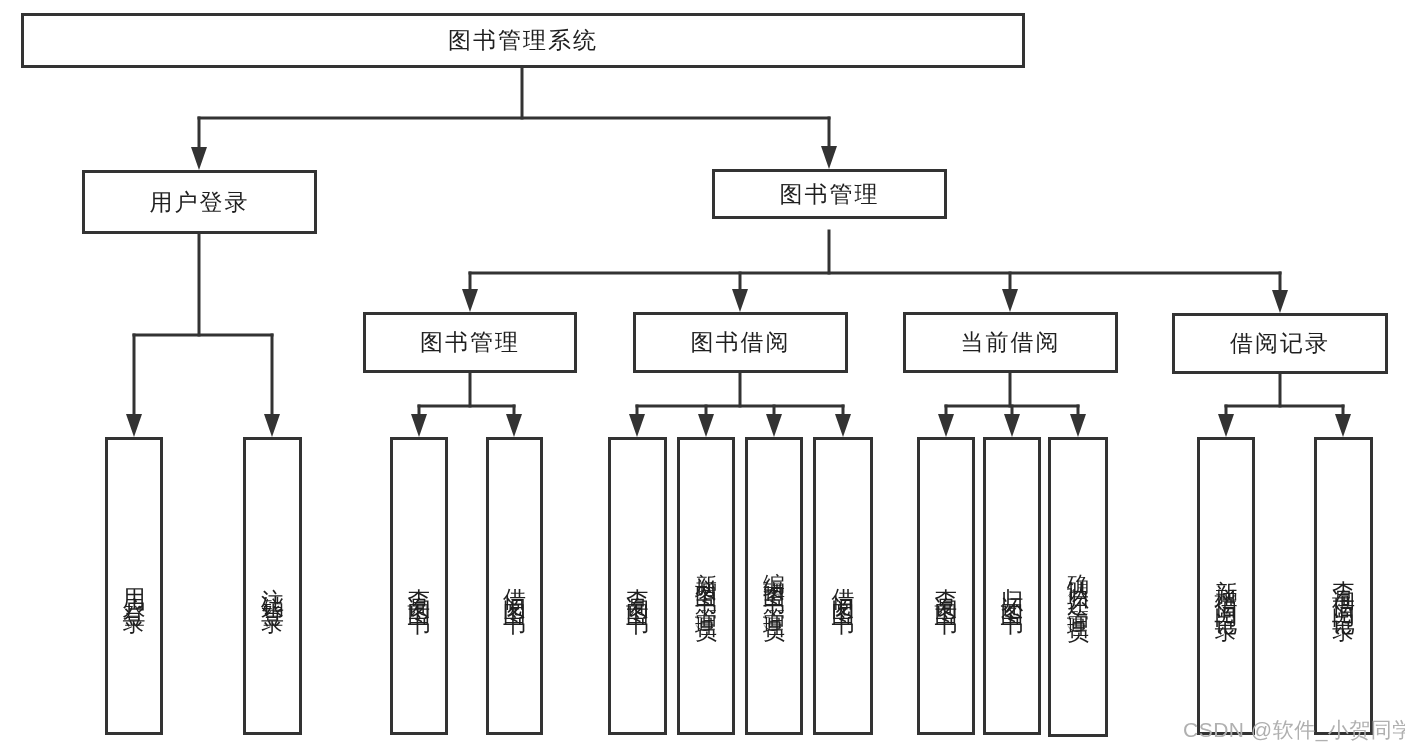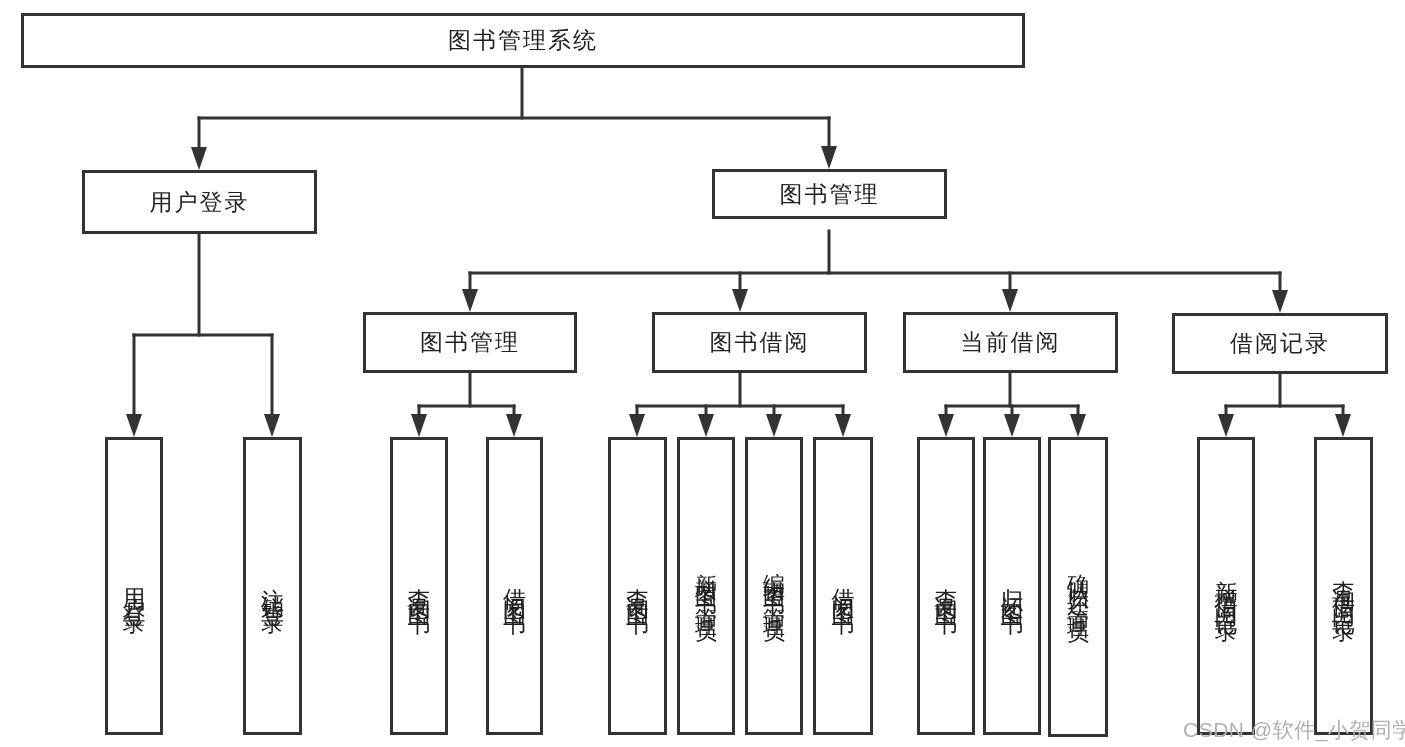--- a/index.html
+++ b/index.html
@@ -129,21 +129,21 @@
   <div class="node" style="left:82px; top:170px; width:235px; height:64px;">
     <span>用户登录</span>
   </div>
   <div class="node" style="left:712px; top:169px; width:235px; height:50px;">
     <span>图书管理</span>
   </div>
 
   <div class="node" style="left:363px; top:312px; width:214px; height:61px;">
     <span>图书管理</span>
   </div>
-  <div class="node" style="left:633px; top:312px; width:215px; height:61px;margin-left:19px;">
+  <div class="node" style="left:633px; top:312px; width:215px; height:61px;">
     <span>图书借阅</span>
   </div>
   <div class="node" style="left:903px; top:312px; width:215px; height:61px;text-align:center;">
     <span>当前借阅</span>
   </div>
   <div class="node" style="left:1172px; top:313px; width:216px; height:61px;">
     <span>借阅记录</span>
   </div>
 
   <div class="node leaf" style="left:105px; top:437px; width:58px; height:298px;">

